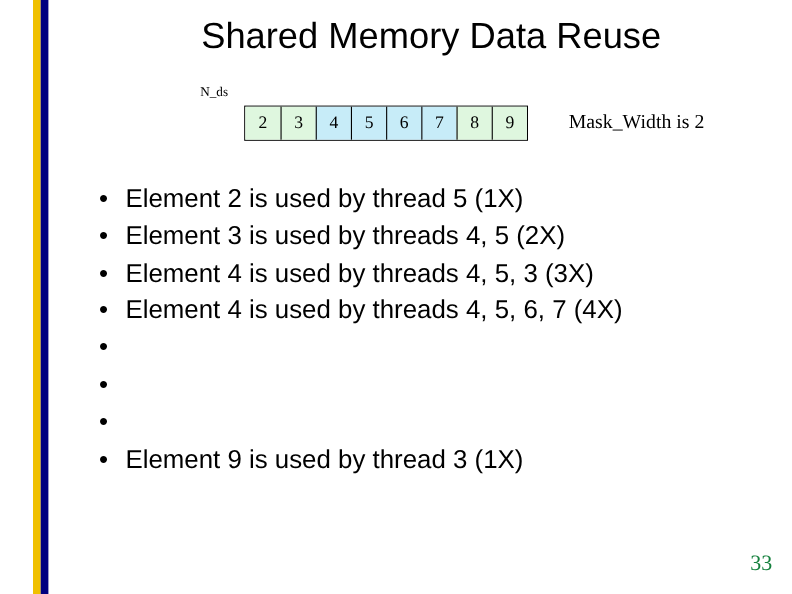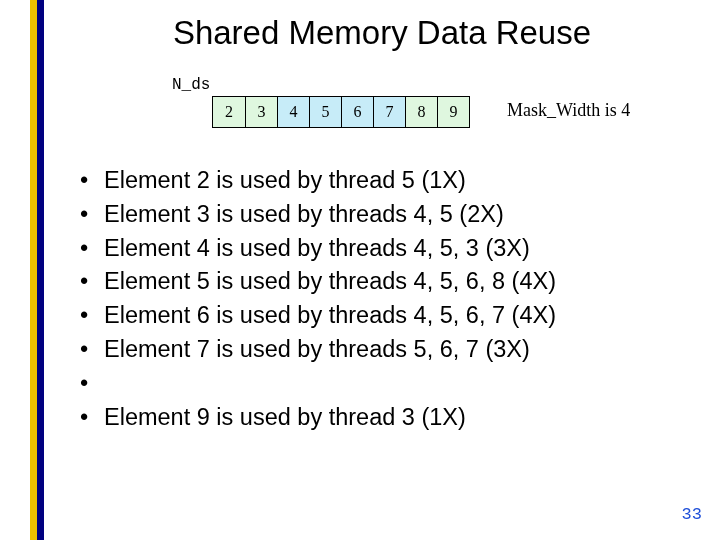--- a/index.html
+++ b/index.html
@@ -17,21 +17,21 @@
     top: 0;
     width: 14px;
     height: 540px;
     display: flex;
   }
   .stripe-bar { width: 50%; height: 100%; }
   .stripe-yellow { background: #f0c000; }
   .stripe-navy { background: #000080; }
   .slide-content {
     position: absolute;
-    left: 62px;
+    left: 72px;
     top: 0;
     width: 640px;
     height: 460px;
     padding-top: 14px;
   }
   .title {
     text-align: center;
     font-size: 33px;
     font-weight: 400;
     color: #000;
@@ -39,22 +39,22 @@
   }
   .diagram-row {
     position: relative;
     height: 60px;
     margin-bottom: 28px;
   }
   .nds-label {
     position: absolute;
     left: 110px;
     top: 0;
-    font-family: Liberation Mono, monospace;
-    font-size: 16px;
+    font-family: Liberation Serif, serif;
+    font-size: 12px;
   }
   .cells {
     position: absolute;
     left: 150px;
     top: 20px;
     display: flex;
     border: 1px solid #000;
   }
   .cell {
     width: 32px;
@@ -79,23 +79,23 @@
     margin-left: 18px;
     font-size: 23.5px;
     line-height: 1.44;
   }
   .bullets li { list-style: none; display: flex; }
   .b-dot { width: 24px; }
   .page-num {
     position: absolute;
     right: 18px;
     bottom: 16px;
-    font-size: 17px;
-    color: #1d4ed8;
-    font-family: Liberation Mono, monospace;
+    font-size: 20px;
+    color: #15803d;
+    font-family: Liberation Serif, serif;
   }
 </style>
 </head>
 <body>
 
 <div class="side-stripe">
   <div class="stripe-bar stripe-yellow"></div>
   <div class="stripe-bar stripe-navy"></div>
 </div>
 
@@ -108,47 +108,45 @@
     <div class="cells">
         <div class="cell halo">2</div>
         <div class="cell halo">3</div>
         <div class="cell core">4</div>
         <div class="cell core">5</div>
         <div class="cell core">6</div>
         <div class="cell core">7</div>
         <div class="cell halo">8</div>
         <div class="cell halo">9</div>
       </div>
-    <div class="mask-label">Mask_Width is 4</div>
+    <div class="mask-label">Mask_Width is 2</div>
   </div>
 
   <ul class="bullets">
       <li>
         <span class="b-dot">•</span>
         <span>Element 2 is used by thread 5 (1X)</span>
       </li>
       <li>
         <span class="b-dot">•</span>
         <span>Element 3 is used by threads 4, 5 (2X)</span>
       </li>
       <li>
         <span class="b-dot">•</span>
         <span>Element 4 is used by threads 4, 5, 3 (3X)</span>
       </li>
       <li>
         <span class="b-dot">•</span>
-        <span>Element 5 is used by threads 4, 5, 6, 8 (4X)</span>
+        <span>Element 4 is used by threads 4, 5, 6, 7 (4X)</span>
       </li>
       <li>
         <span class="b-dot">•</span>
-        <span>Element 6 is used by threads 4, 5, 6, 7 (4X)</span>
       </li>
       <li>
         <span class="b-dot">•</span>
-        <span>Element 7 is used by threads 5, 6, 7 (3X)</span>
       </li>
       <li>
         <span class="b-dot">•</span>
       </li>
       <li>
         <span class="b-dot">•</span>
         <span>Element 9 is used by thread 3 (1X)</span>
       </li>
     </ul>
 

